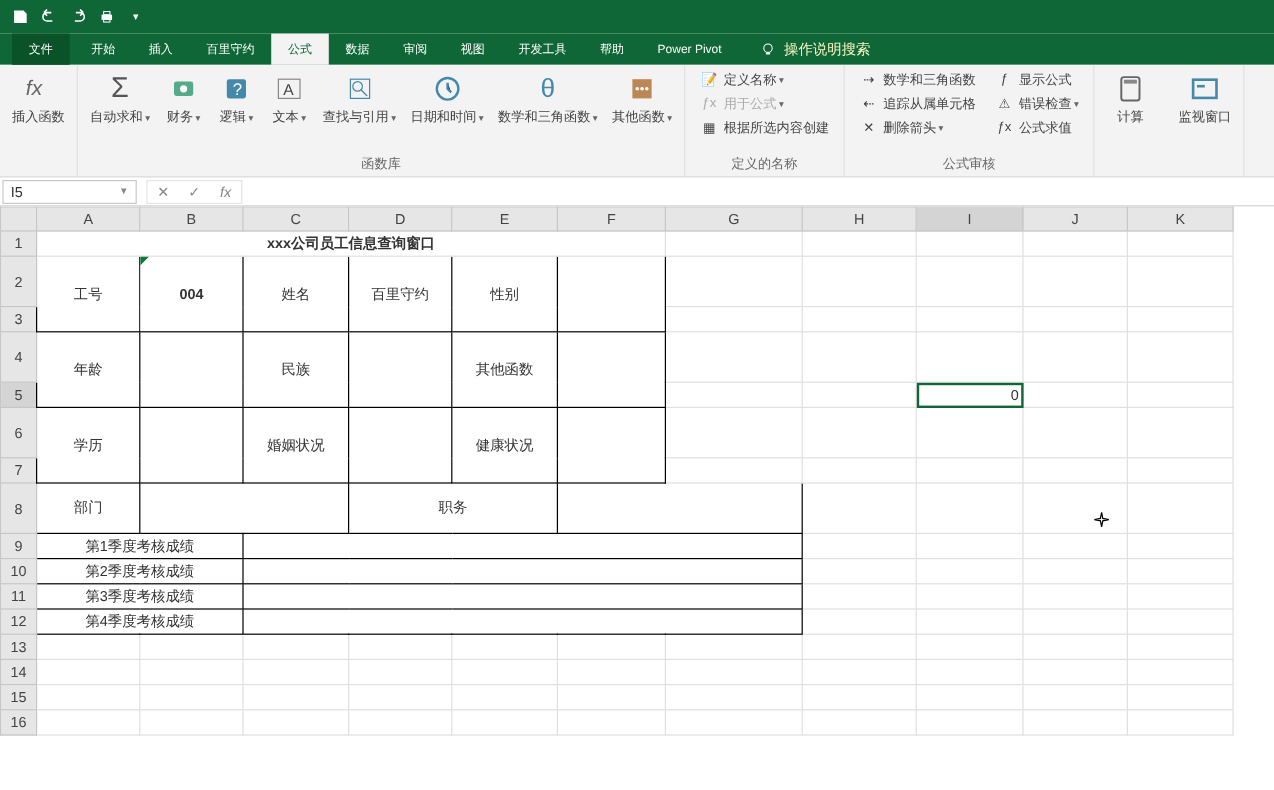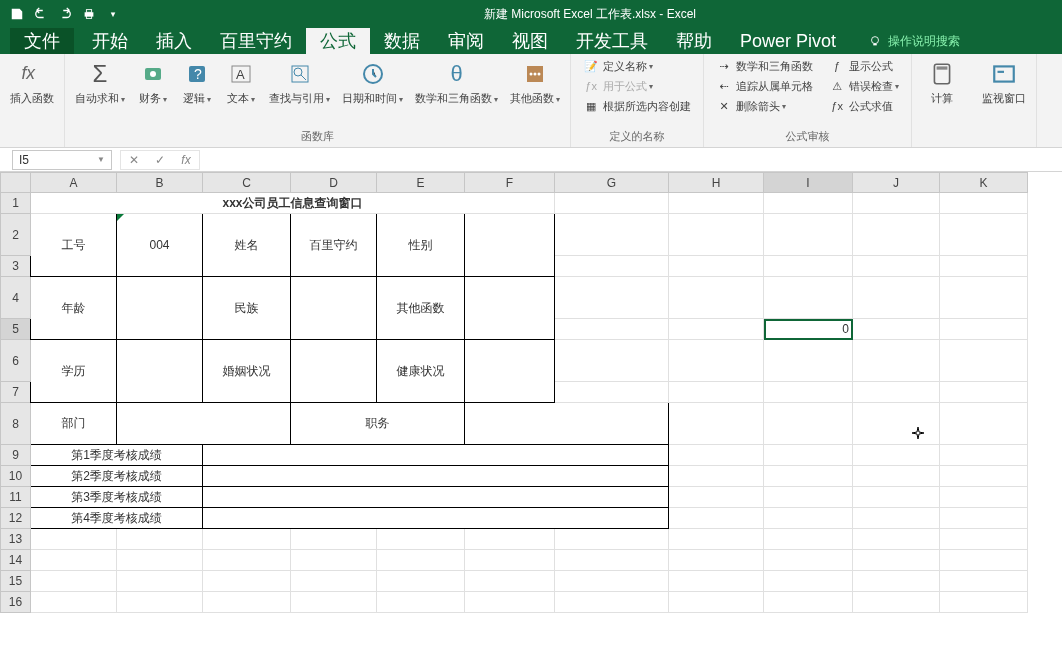--- a/index.html
+++ b/index.html
@@ -2,38 +2,38 @@
 <html><head>
 <meta charset="utf-8">
 <style>
 *{box-sizing:border-box;margin:0;padding:0;font-family:"Microsoft YaHei",Arial,sans-serif}
 body{background:#fff;overflow:hidden;font-size:12px;color:#333}
 .titlebar{height:28px;background:#0f6637;display:flex;align-items:center;color:#fff;padding:0 6px}
 .qat{display:flex;gap:2px;align-items:center}
 .qat .qb{width:22px;height:22px;display:flex;align-items:center;justify-content:center;border-radius:2px}
 .tb-title{flex:1;text-align:center;font-size:12px}
 .ribbon-tabs{height:26px;background:#0f6637;display:flex;align-items:center;padding-left:10px}
-.rtab{padding:0 14px;height:26px;display:flex;align-items:center;color:#fff;font-size:18px;cursor:pointer}
+.rtab{padding:0 14px;height:26px;display:flex;align-items:center;color:#fff;font-size:10px;cursor:pointer}
 .rtab.active{background:#f3f3f3;color:#0f6637}
 .rtab.file{background:#0a5228;margin-right:4px}
-.tell-me{display:flex;align-items:center;color:#86efac;margin-left:18px;font-size:12px}
+.tell-me{display:flex;align-items:center;color:#fef9c3;margin-left:18px;font-size:12px}
 .bulb{width:14px;height:14px;margin-right:6px}
 .ribbon{height:94px;background:#f3f3f3;border-bottom:1px solid #d4d4d4;display:flex;overflow:hidden}
 .rgroup{border-right:1px solid #e1e1e1;padding:2px 4px;display:flex;flex-direction:column;align-items:center;justify-content:space-between;min-width:60px}
 .rgroup .body{display:flex;align-items:flex-start;flex:1}
 .rgroup .lbl{font-size:11px;color:#666;text-align:center;padding:1px 0}
 .bigbtn{display:flex;flex-direction:column;align-items:center;padding:2px 6px;cursor:pointer;text-align:center}
 .bigbtn .icn{width:32px;height:32px;margin-bottom:2px;display:flex;align-items:center;justify-content:center}
 .bigbtn .t{font-size:11px;line-height:13px;color:#444}
 .smlist{display:flex;flex-direction:column;justify-content:center;padding:0 4px}
 .smbtn{display:flex;align-items:center;padding:2px 4px;font-size:11px;color:#444;cursor:pointer;white-space:nowrap}
 .smbtn .i{width:16px;height:16px;margin-right:4px;display:flex;align-items:center;justify-content:center}
 .dd{font-size:8px;margin-left:2px;color:#666}
 .formula-bar{height:24px;background:#fff;border-bottom:1px solid #d4d4d4;display:flex;align-items:center}
-.name-box{width:100px;height:20px;border:1px solid #c8c8c8;margin:0 2px 0 12px;padding:0 6px;font-size:12px;display:flex;align-items:center;background:#fff}
+.name-box{width:112px;height:20px;border:1px solid #c8c8c8;margin:0 2px 0 2px;padding:0 6px;font-size:12px;display:flex;align-items:center;background:#fff}
 .name-box .ddi{margin-left:auto;font-size:8px;color:#888}
 .fb-btns{display:flex;border:1px solid #e4e4e4;height:20px;margin-left:6px}
 .fb-btn{width:26px;display:flex;align-items:center;justify-content:center;color:#888;font-size:12px}
 .fb-input{flex:1;padding:0 6px;font-size:12px;color:#222}
 .sheet-area{display:flex;height:calc(658px - 28px - 26px - 94px - 24px);position:relative}
 .grid-wrap{overflow:auto;flex:1;position:relative}
 table.grid{border-collapse:collapse;table-layout:fixed}
 .colhead th,.rowhead{background:#e6e6e6;border:1px solid #c6c6c6;font-weight:normal;font-size:12px;color:#444;text-align:center}
 .colhead th{height:20px}
 .colhead th.sel{background:#d4d4d4}
@@ -74,21 +74,20 @@
         <svg width="14" height="14" viewBox="0 0 16 16">
           <rect x="3" y="6" width="10" height="5" fill="#fff"></rect>
           <rect x="5" y="3" width="6" height="3" fill="none" stroke="#fff"></rect>
           <rect x="5" y="10" width="6" height="3" fill="none" stroke="#fff"></rect>
         </svg>
       </div>
     <div class="qb">
         <span style="color:#fff;font-size:9px">▾</span>
       </div>
   </div>
-  <div class="tb-title">新建 Microsoft Excel 工作表.xlsx  -  Excel</div>
 </div>
 
 <div class="ribbon-tabs">
   <div class="rtab file">文件</div>
   <div class="rtab">开始</div>
   <div class="rtab">插入</div>
   <div class="rtab">百里守约</div>
   <div class="rtab active">公式</div>
   <div class="rtab">数据</div>
   <div class="rtab">审阅</div>
@@ -316,21 +315,21 @@
             <td class="cell mer-title" colspan="6">xxx公司员工信息查询窗口</td>
             <td class="cell"></td>
             <td class="cell"></td>
             <td class="cell"></td>
             <td class="cell"></td>
             <td class="cell"></td>
           </tr>
           <tr class="row-tall">
             <th class="rowhead">2</th>
             <td class="cell fb" rowspan="2">工号</td>
-            <td class="cell fb" rowspan="2" style="position: relative;">004<span class="tri" style="top:0;left:0;border-width:7px 7px 0 0;border-color:#0a7a3a transparent transparent transparent"></span></td>
+            <td class="cell fb" rowspan="2" style="position: relative; font-weight: bold;">004<span class="tri" style="top:0;left:0;border-width:7px 7px 0 0;border-color:#0a7a3a transparent transparent transparent"></span></td>
             <td class="cell fb" rowspan="2">姓名</td>
             <td class="cell fb fill" rowspan="2">百里守约</td>
             <td class="cell fb" rowspan="2">性别</td>
             <td class="cell fb fill" rowspan="2"></td>
             <td class="cell"></td>
             <td class="cell"></td>
             <td class="cell"></td>
             <td class="cell"></td>
             <td class="cell"></td>
           </tr>

